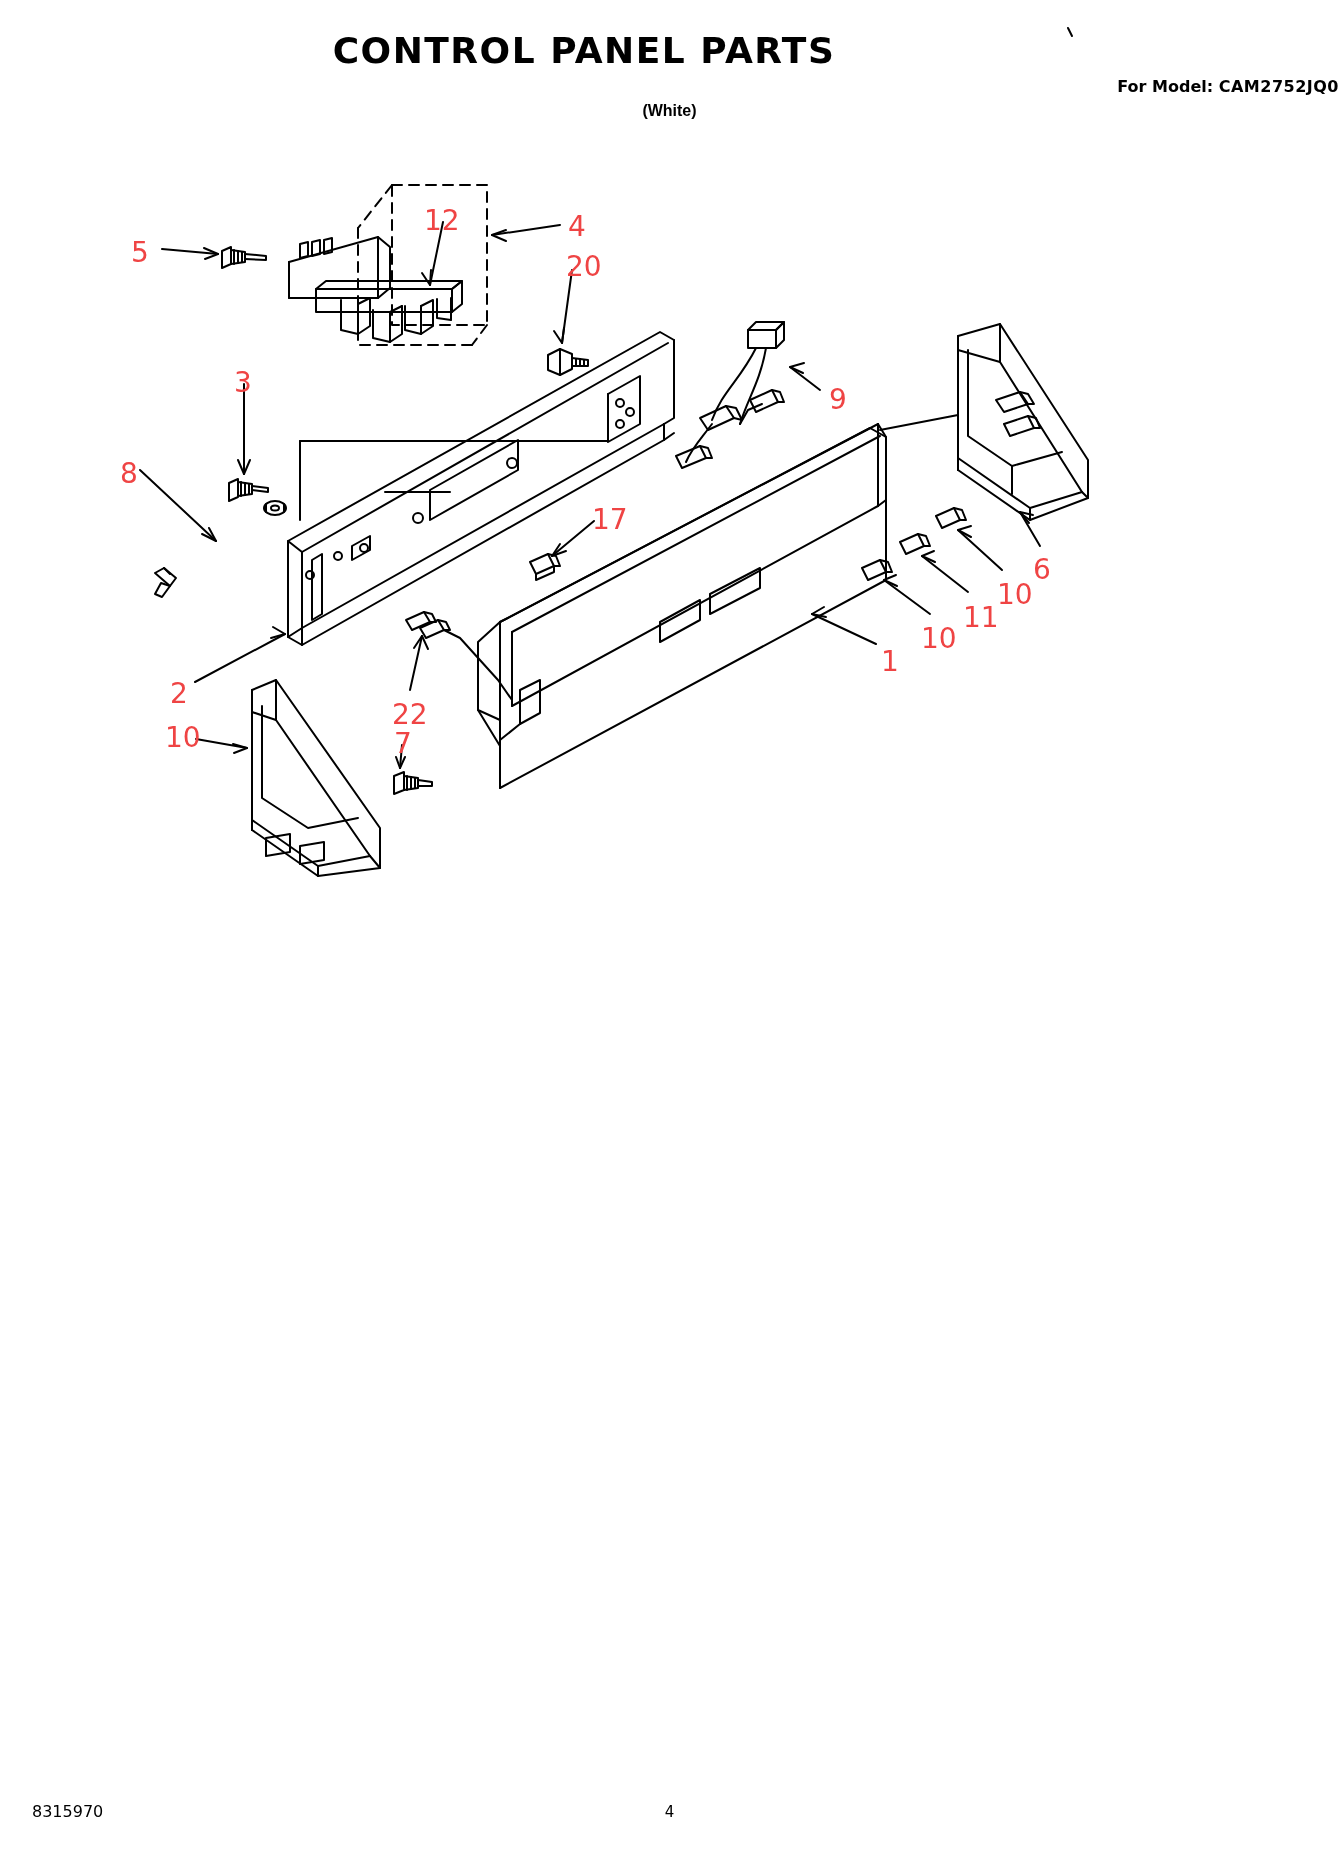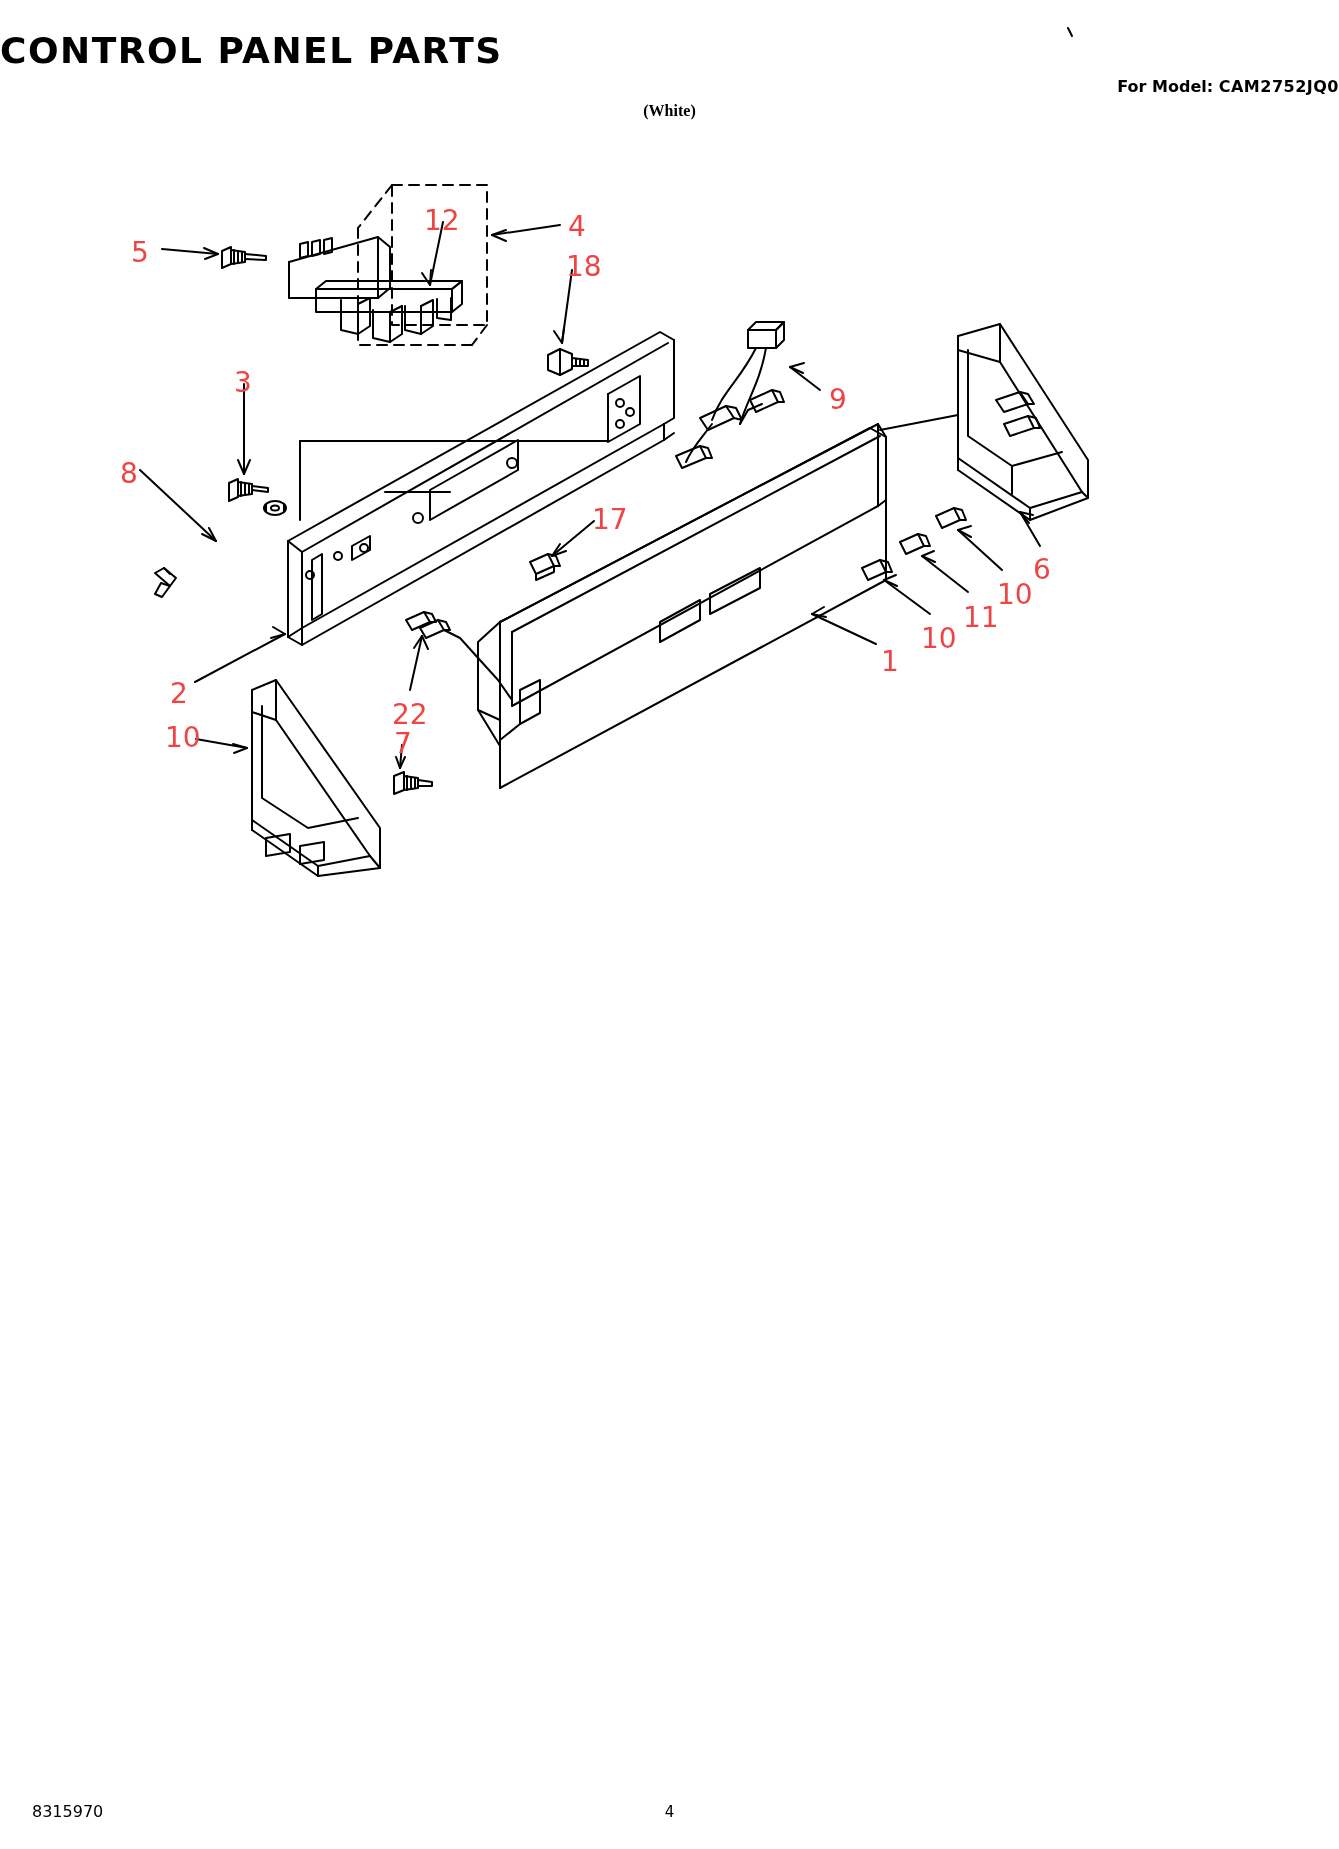--- a/index.html
+++ b/index.html
@@ -18,20 +18,21 @@
   #page {
     position: relative;
     width: 1339px;
     height: 1849px;
   }
   .title {
     position: absolute;
     top: 30px;
     left: 0;
     width: 1168px;
+    text-align: center;
     font-size: 36px;
     font-weight: bold;
     letter-spacing: 1.5px;
     font-family: "DejaVu Sans", sans-serif;
   }
   .subtitle {
     position: absolute;
     top: 77px;
     left: 0;
     width: 1339px;
@@ -44,21 +45,21 @@
     letter-spacing: 0.5px;
   }
   .color-note {
     position: absolute;
     top: 102px;
     left: 0;
     width: 1339px;
     text-align: center;
     font-size: 16px;
     font-weight: bold;
-    font-family: Liberation Serif, serif;
+    font-family: Liberation Sans, sans-serif;
   }
   .footer-left {
     position: absolute;
     left: 32px;
     bottom: 28px;
     font-size: 16px;
     font-family: "DejaVu Sans", sans-serif;
     margin-top: 32px;
   }
   .footer-center {
@@ -330,21 +331,21 @@
 
       <g stroke-width="2">
         <path d="M1068 28 L1072 36"></path>
       </g>
     </g>
   </svg>
 
   <div class="callout" style="left:131px; top:236px;">5</div>
   <div class="callout" style="left:424px; top:204px;">12</div>
   <div class="callout" style="left:568px; top:210px;">4</div>
-  <div class="callout" style="left:566px; top:250px;">18</div>
+  <div class="callout" style="left:566px; top:250px;">20</div>
   <div class="callout" style="left:234px; top:366px;">3</div>
   <div class="callout" style="left:829px; top:383px;">9</div>
   <div class="callout" style="left:120px; top:457px;">8</div>
   <div class="callout" style="left:592px; top:503px;">17</div>
   <div class="callout" style="left:1033px; top:553px;">6</div>
   <div class="callout" style="left:997px; top:578px;">10</div>
   <div class="callout" style="left:963px; top:601px;text-align:right;">11</div>
   <div class="callout" style="left:921px; top:622px;">10</div>
   <div class="callout" style="left:881px; top:645px;">1</div>
   <div class="callout" style="left:170px; top:677px;">2</div>

